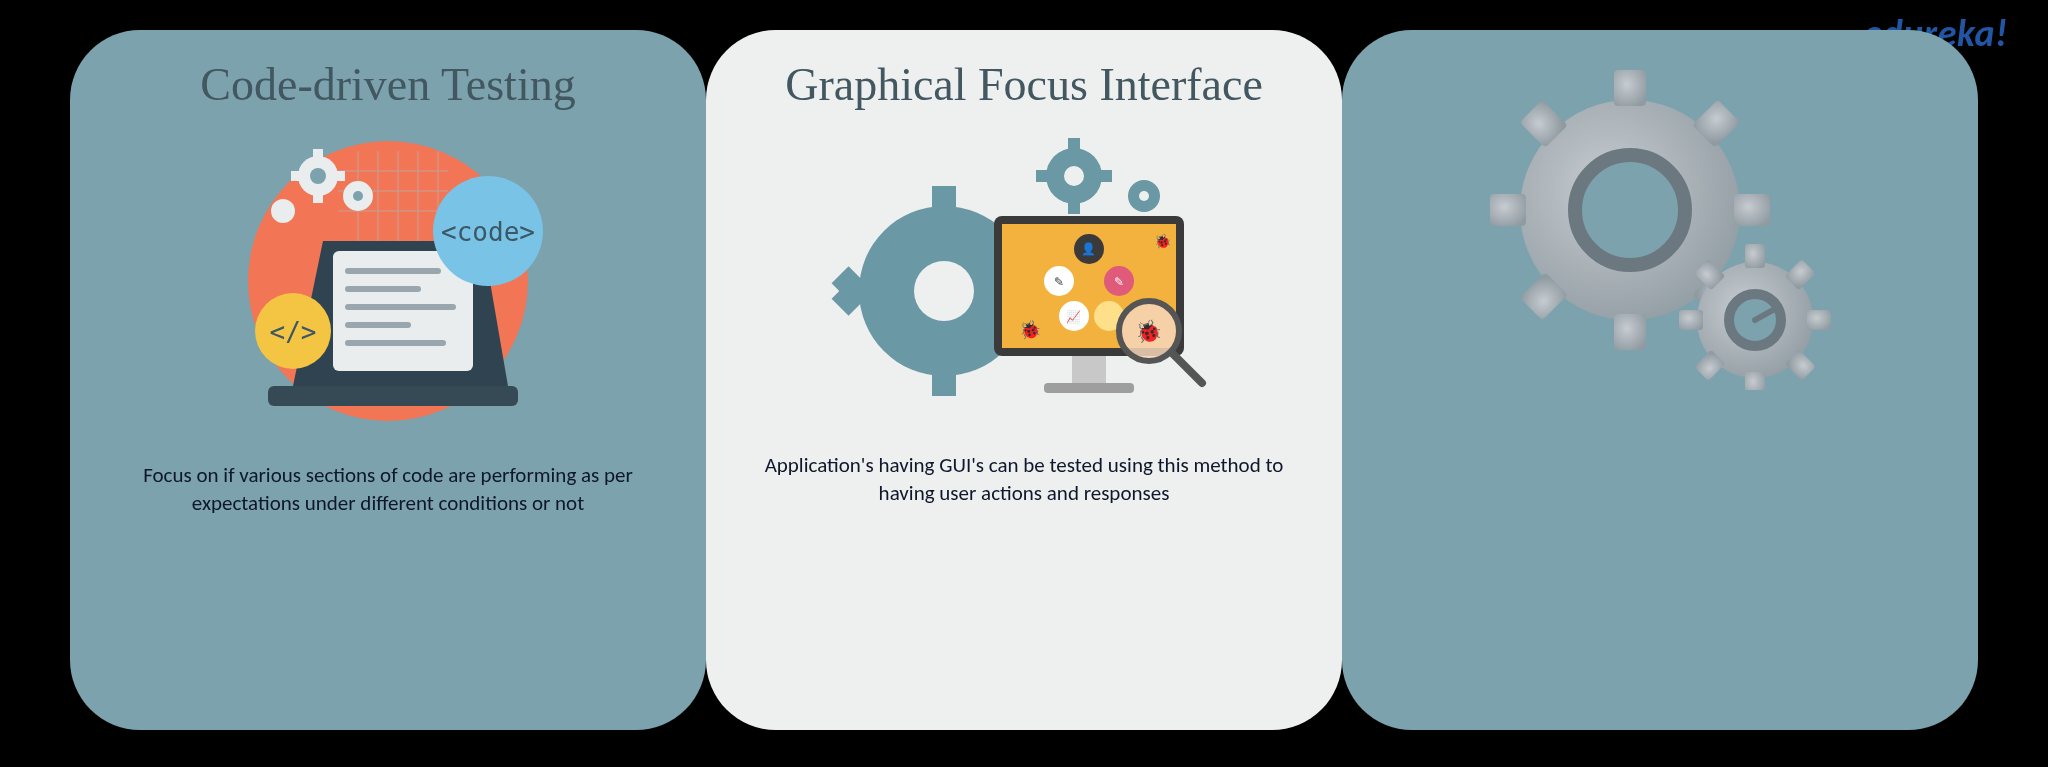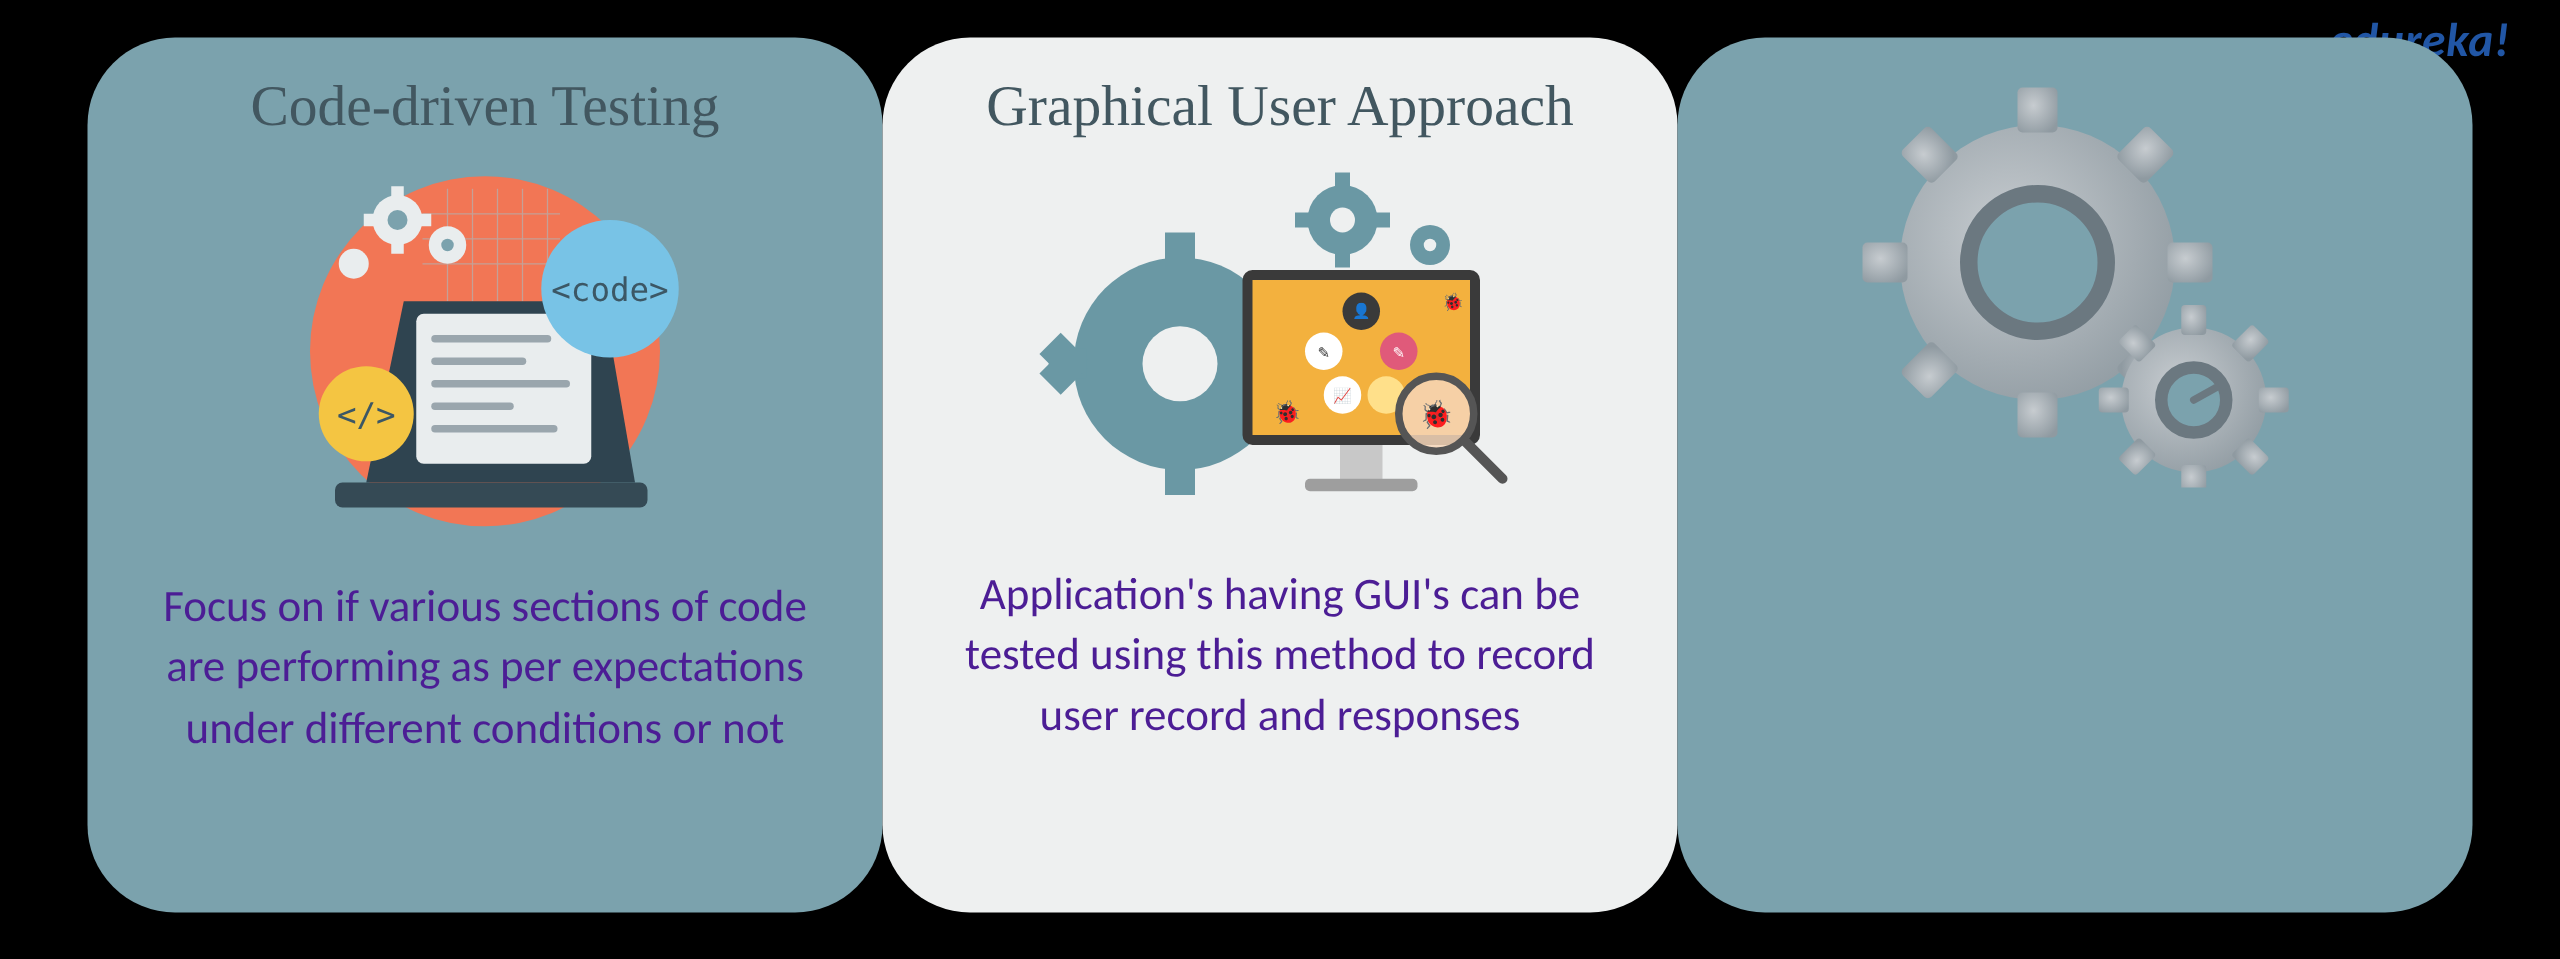--- a/index.html
+++ b/index.html
@@ -4,21 +4,21 @@
 <style>
   html,body{margin:0;padding:0;background:#000;}
   body{width:2048px;height:767px;position:relative;font-family:Calibri,"Segoe UI",Arial,sans-serif;}
   .brand{position:absolute;top:10px;right:40px;color:#2156a5;font-size:38px;font-weight:900;font-style:italic;letter-spacing:0.5px;}
   .cards{position:absolute;top:30px;left:70px;right:70px;display:flex;justify-content:space-between;}
   .card{width:664px;height:700px;border-radius:70px;box-sizing:border-box;padding:30px 46px 40px 46px;display:flex;flex-direction:column;align-items:center;}
   .teal{background:#7ba2ad;}
   .light{background:#eef0f0;}
   .title{font-family:"Georgia","Times New Roman",serif;font-size:46px;color:#425760;text-align:center;line-height:1.1;margin-bottom:10px;font-weight:500;}
   .illus{flex:0 0 320px;display:flex;align-items:center;justify-content:center;}
-  .desc{font-size:36px;color:#4c1d95;text-align:center;line-height:1.35;margin-top:10px;}
+  .desc{font-size:21px;color:#0f172a;text-align:center;line-height:1.35;margin-top:10px;}
   svg{display:block;}
 </style>
 </head>
 <body>
 
 <div class="brand">edureka!</div>
 
 <div class="cards">
 
   <div class="card teal">
@@ -69,21 +69,21 @@
         <text x="280" y="120" text-anchor="middle" font-size="26" fill="#3c5765" font-family="monospace">&lt;code&gt;</text>
 
         <circle cx="85" cy="210" r="38" fill="#f4c542"></circle>
         <text x="85" y="220" text-anchor="middle" font-size="26" fill="#3c5765" font-family="monospace">&lt;/&gt;</text>
       </svg>
     </div>
     <div class="desc">Focus on if various sections of code are performing as per expectations under different conditions or not</div>
   </div>
 
   <div class="card light">
-    <div class="title">Graphical User Approach</div>
+    <div class="title">Graphical Focus Interface</div>
     <div class="illus">
       <svg width="400" height="320" viewBox="0 0 400 320">
 
         <g transform="translate(120,170)">
           <g fill="#6a98a4">
             <circle r="85"></circle>
             <g>
               <rect x="-12" y="-105" width="24" height="30"></rect>
               <rect x="-12" y="75" width="24" height="30"></rect>
               <rect x="-105" y="-12" width="30" height="24"></rect>
@@ -132,21 +132,21 @@
         <text x="330" y="125" font-size="14">🐞</text>
 
         <g>
           <circle cx="325" cy="210" r="30" fill="#f6d6b8" opacity="0.85"></circle>
           <circle cx="325" cy="210" r="30" fill="none" stroke="#555" stroke-width="6"></circle>
           <text x="325" y="218" text-anchor="middle" font-size="22">🐞</text>
           <line x1="348" y1="232" x2="378" y2="262" stroke="#555" stroke-width="8" stroke-linecap="round"></line>
         </g>
       </svg>
     </div>
-    <div class="desc">Application's having GUI's can be tested using this method to record user record and responses</div>
+    <div class="desc">Application's having GUI's can be tested using this method to having user actions and responses</div>
   </div>
 
   <div class="card teal">
     <div class="illus">
       <svg width="380" height="330" viewBox="0 0 380 330">
         <defs>
           <radialGradient id="ggrad" cx="40%" cy="40%" r="70%">
             <stop offset="0%" stop-color="#c7ccd0"></stop>
             <stop offset="100%" stop-color="#8f9aa1"></stop>
           </radialGradient>

